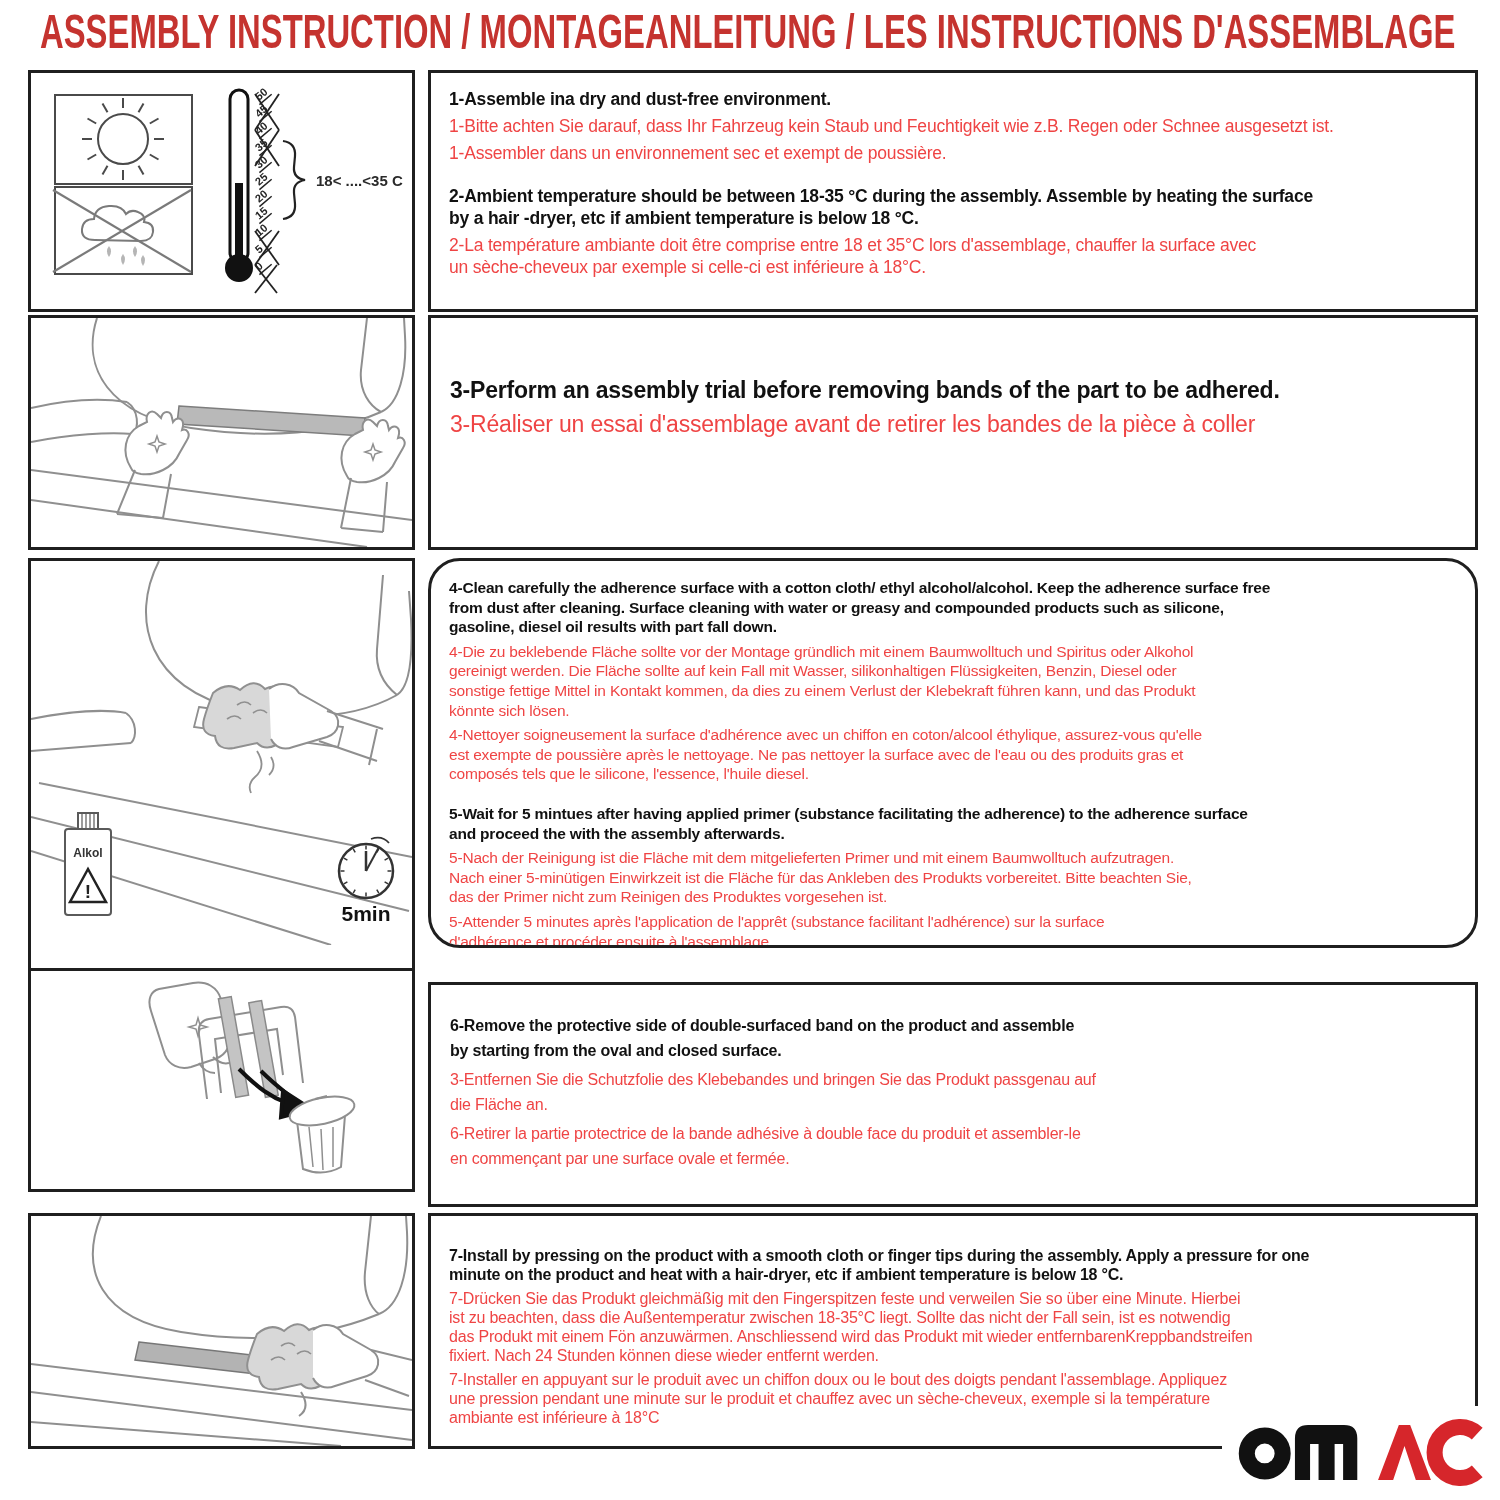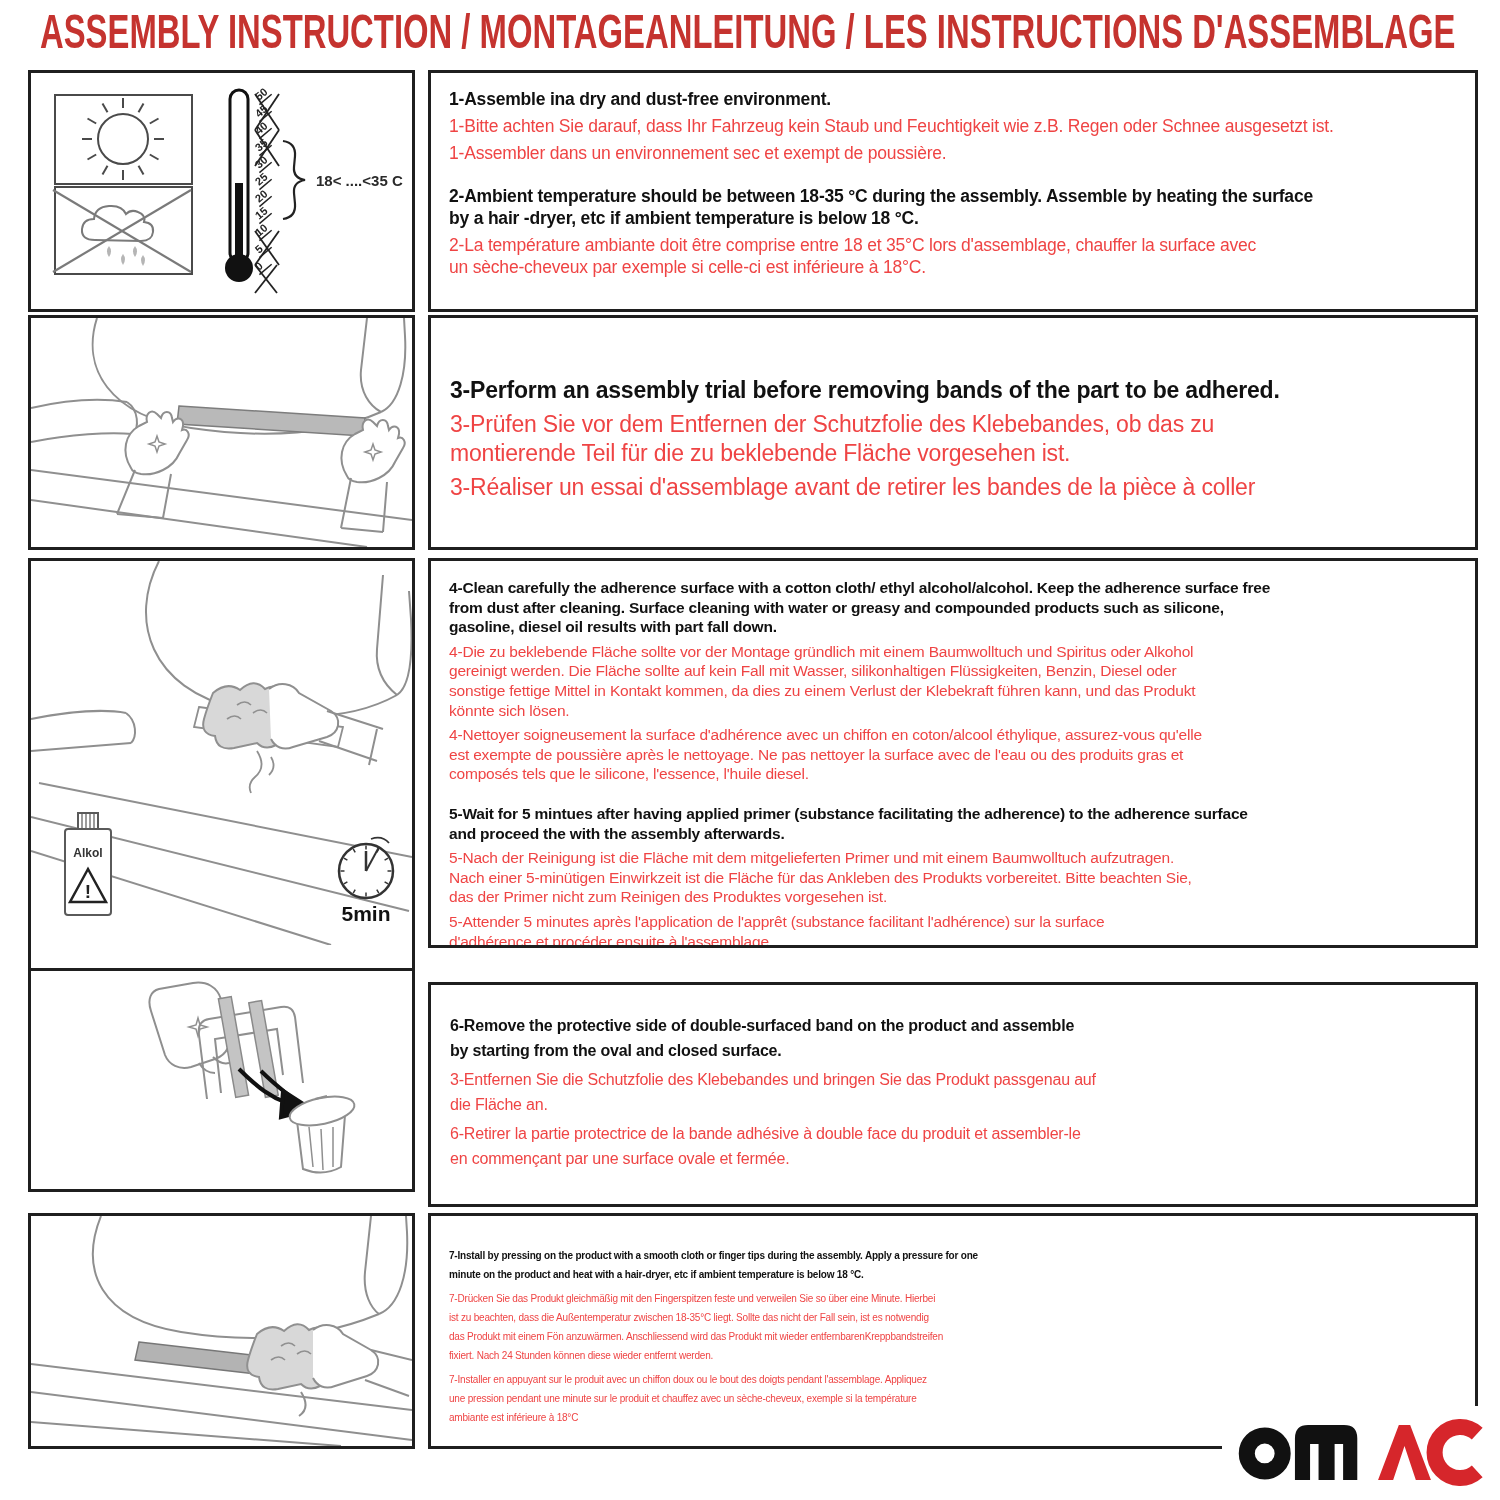--- a/index.html
+++ b/index.html
@@ -9,24 +9,24 @@
          color:#c5332f;white-space:nowrap;transform:scaleX(0.67);transform-origin:0 50%;
          letter-spacing:0;}
   .panel{position:absolute;background:#fff;border:3px solid #1f1f1f;box-sizing:border-box;overflow:hidden;}
   .txt{letter-spacing:-0.2px;}
   .txt p{margin:5px;white-space:pre-line;}
   .txt p.en{font-weight:700;color:#111;}
   .txt p.de,.txt p.fr{font-weight:400;color:#ef4444;}
   .s1{font-size:17.5px;line-height:22px;padding:10px 14px 0 13px;}
   .s1 .step2{margin-top:21px;}
   .s2{font-size:23px;line-height:29px;padding:53px 14px 2px 14px;}
-  .s3{font-size:15.5px;line-height:19.6px;padding:12px 14px 0 13px;}
+  .s3{font-size:15.5px;line-height:19.6px;padding:12px 14px 0 13px;border-radius:32px;}
   .s3 .step5{margin-top:20px;}
   .s4{font-size:16px;line-height:24.5px;padding:24px 14px 0 14px;}
-  .s5{font-size:10px;line-height:19px;padding:25px 14px 8px 13px;}
+  .s5{font-size:16px;line-height:19px;padding:25px 14px 8px 13px;}
   .logo{position:absolute;left:1222px;top:1406px;width:278px;height:92px;background:#fff;
         display:flex;align-items:center;justify-content:flex-start;padding-left:14px;box-sizing:border-box;}
   svg{display:block;}
 </style>
 </head>
 <body>
 
 <div class="page">
 
   <div class="title">ASSEMBLY INSTRUCTION / MONTAGEANLEITUNG / LES INSTRUCTIONS D'ASSEMBLAGE</div>
@@ -168,22 +168,20 @@
       <g stroke="#8f8f8f" fill="#fff" stroke-width="2">
         <path d="M316,158 C306,142 310,124 324,116 L332,112 C330,104 336,98 342,104 L346,108 C348,100 356,100 357,108 L358,112 C362,106 369,108 368,116 L367,120 C372,118 376,124 372,130 L364,144 C358,158 340,166 326,164 C320,163 317,161 316,158 Z"></path>
         <path d="M334,134 l6,-2 l2,-6 l2,6 l6,2 l-6,2 l-2,6 l-2,-6 z" fill="none" stroke-width="1.5"></path>
         <path d="M320,160 L310,210 M356,164 L352,214 M310,210 L352,214"></path>
       </g>
     </svg>
   </div>
   <div class="panel txt s2" style="left:428px;top:315px;width:1050px;height:235px;">
     <div class="step">
       <p class="en">3-Perform an assembly trial before removing bands of the part to be adhered.</p>
-      <p class="de">3-Prüfen Sie vor dem Entfernen der Schutzfolie des Klebebandes, ob das zu
-montierende Teil für die zu beklebende Fläche vorgesehen ist.</p>
       <p class="fr">3-Réaliser un essai d'assemblage avant de retirer les bandes de la pièce à coller</p>
     </div>
   </div>
 
   <div class="panel" style="left:28px;top:558px;width:387px;height:432px;">
     <svg viewBox="0 0 381 384" width="381" height="384">
       <g fill="none" stroke="#8f8f8f" stroke-width="2">
         <path d="M128,0 C98,58 118,128 208,148 C278,162 330,154 366,134"></path>
         <path d="M366,134 C378,126 382,98 380,58 L378,30"></path>
         <path d="M352,14 L346,88 C344,112 356,126 366,134"></path>

